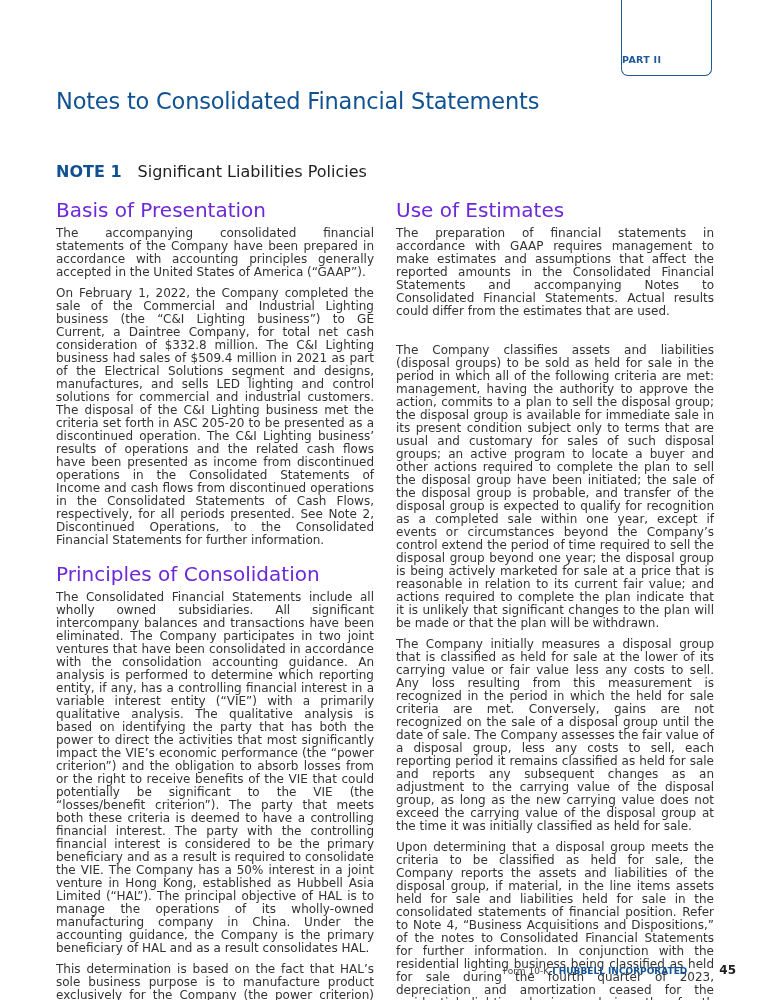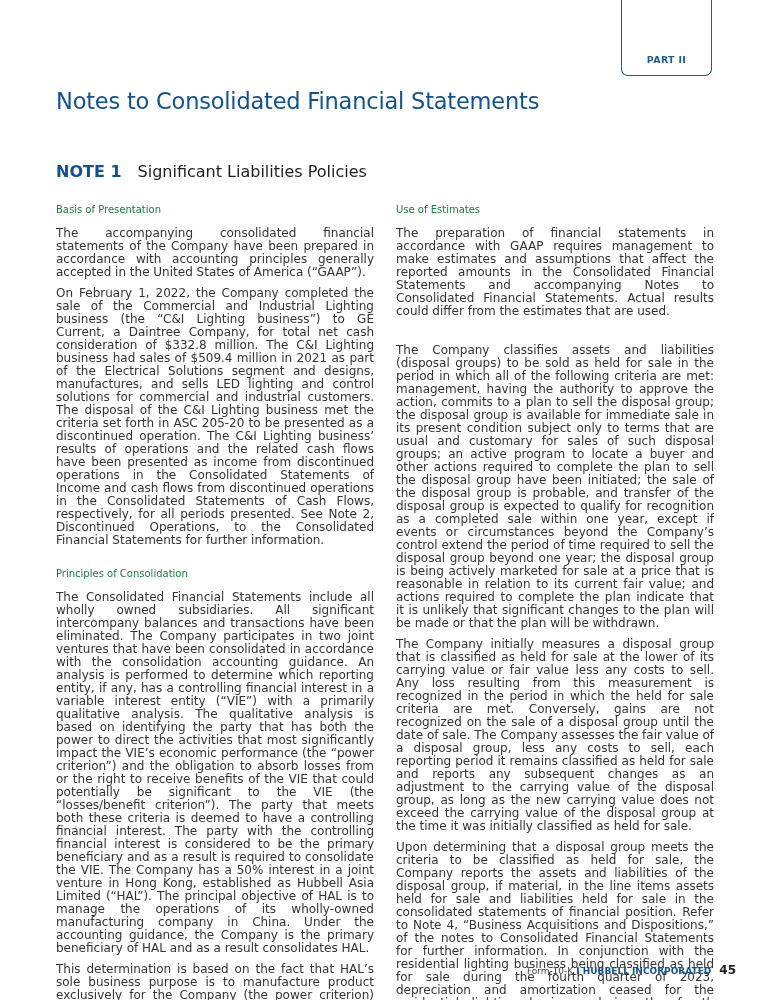--- a/index.html
+++ b/index.html
@@ -1,36 +1,36 @@
 <!DOCTYPE html>
 <html><head>
   <meta charset="utf-8">
   <style>
     html, body { margin: 0; padding: 0; background: #ffffff; }
     body { width: 768px; height: 1000px; position: relative; overflow: hidden;
            font-family: "DejaVu Sans", sans-serif; color: #2b2b2b; }
     .part-tab { position: absolute; left: 621px; top: -6px; width: 91px; height: 82px;
                 border: 1.5px solid #1f5a96; border-top: none; border-radius: 0 0 7px 7px;
                 box-sizing: border-box; }
-    .part-tab span { position: absolute; left: 0; right: 0; bottom: 10px; text-align: center;
+    .part-tab span { position: absolute; left: 0; right: 0; bottom: 10px; text-align: left;
                 font-weight: bold; font-size: 9.5px; color: #1f5a96; letter-spacing: 0.3px; }
     .page-title { position: absolute; left: 56px; top: 88px; margin: 0; font-weight: normal;
                   font-size: 22.5px; color: #0f5191; letter-spacing: -0.2px; }
     .note-heading { position: absolute; left: 56px; top: 162px; margin: 0; font-size: 16px; font-weight: normal; }
     .note-num { color: #0f5191; font-weight: bold; margin-right: 16px; }
     .note-name { color: #1e1e1e; }
     .col { position: absolute; top: 201px; width: 318px; }
     .col.left { left: 56px; }
     .col.right { left: 396px; }
-    h3 { font-size: 10px; font-weight: normal; color: #15803d; margin: 0 0 6px 0; line-height: 18px; }
+    h3 { font-size: 20px; font-weight: normal; color: #6d28d9; margin: 0 0 6px 0; line-height: 18px; }
     p { margin: 8px 0 8px 0; font-size: 12px; line-height: 13px; text-align: justify; color: #333333; }
     .gap { height: 10px; }
     .footer { position: absolute; right: 32px; top: 963px; font-size: 9px; color: #444; }
     .footer .company { color: #0f5191; font-weight: bold; }
-    .footer .pagenum { font-weight: bold; font-size: 12px; color: #1e1e1e; margin-left: 8px; }
+    .footer .pagenum { font-weight: bold; font-size: 12px; color: #1e1e1e; margin-left: 32px; }
   </style>
 </head>
 <body>
 
 <div class="part-tab">
   <span>PART II</span>
 </div>
 
 <h1 class="page-title">Notes to Consolidated Financial Statements</h1>
 

